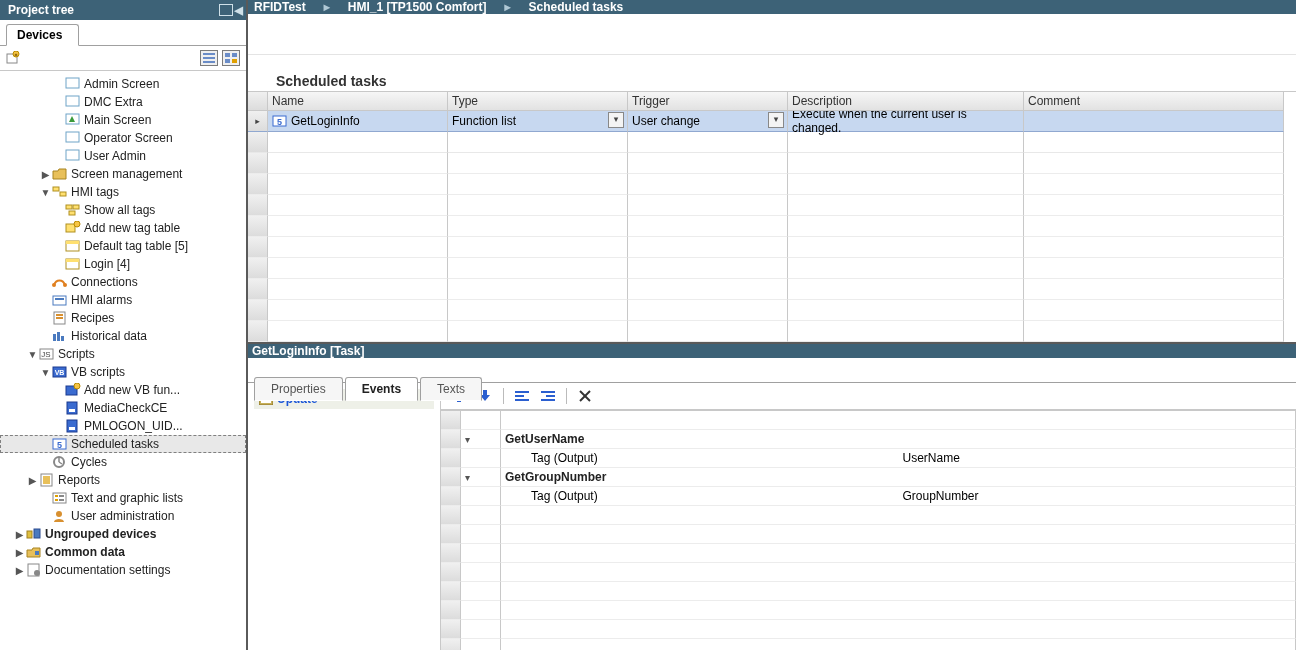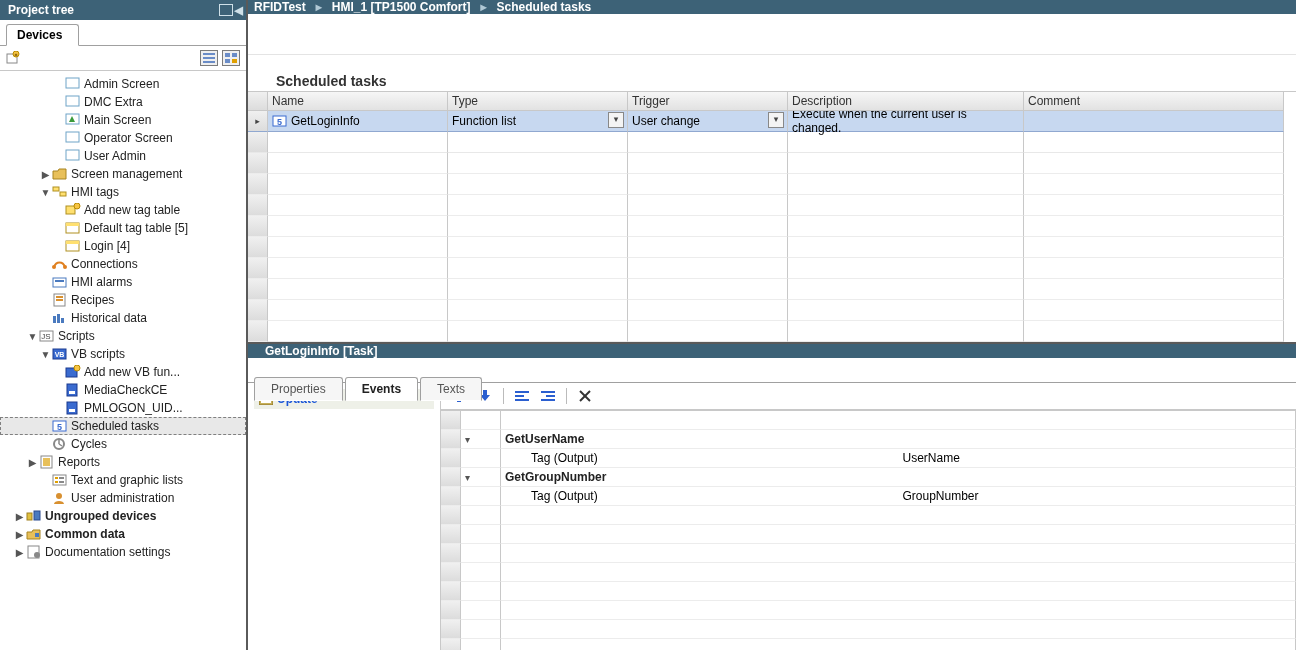--- a/index.html
+++ b/index.html
@@ -127,21 +127,21 @@
     background: #fff;
   }
   .breadcrumb {
     height: 20px;
     background: var(--header-bg);
     color: var(--header-fg);
     display: flex;
     align-items: center;
     padding-left: 6px;
     font-weight: bold;
-    gap: 6px;
+    gap: 14px;
   }
   .bc-sep { color: #b0c8d5; margin: 0 4px; }
   .upper-area {
     flex: 1;
     display: flex;
     flex-direction: column;
     background: #fff;
   }
   .sched-title {
     padding: 18px 0 2px 28px;
@@ -211,21 +211,21 @@
     display: flex;
     flex-direction: column;
     background: var(--pane-bg);
   }
   .lower-header {
     height: 20px;
     background: var(--header-bg);
     color: var(--header-fg);
     display: flex;
     align-items: center;
-    padding-left: 17px;
+    padding-left: 4px;
     font-weight: bold;
   }
   .lower-tabs {
     display:flex;
     height: 26px;
     align-items:flex-end;
     padding-left:6px;
     background:#fff;
     border-bottom:1px solid var(--pane-border);
   }
@@ -432,20 +432,35 @@
           <span class="tw"></span>
           <span class="tw"></span>
           <span class="tw">▼</span>
           <span class="tree-ico">
             <svg width="16" height="14">
               <rect x="1" y="2" width="6" height="4" fill="#ffe070" stroke="#b09020"></rect>
               <rect x="8" y="7" width="6" height="4" fill="#ffe070" stroke="#b09020"></rect>
             </svg>
           </span>
           <span class="tree-text">HMI tags</span>
+        </div>
+        <div class="tree-row">
+          <span class="tw"></span>
+          <span class="tw"></span>
+          <span class="tw"></span>
+          <span class="tw"></span>
+          <span class="tw"></span>
+          <span class="tree-ico">
+            <svg width="16" height="14">
+              <rect x="1" y="2" width="6" height="4" fill="#ffe070" stroke="#b09020"></rect>
+              <rect x="8" y="2" width="6" height="4" fill="#ffe070" stroke="#b09020"></rect>
+              <rect x="4" y="8" width="6" height="4" fill="#ffe070" stroke="#b09020"></rect>
+            </svg>
+          </span>
+          <span class="tree-text">Show all tags</span>
         </div>
         <div class="tree-row">
           <span class="tw"></span>
           <span class="tw"></span>
           <span class="tw"></span>
           <span class="tw"></span>
           <span class="tw"></span>
           <span class="tree-ico">
             <svg width="16" height="14">
               <rect x="1" y="3" width="9" height="8" fill="#ffe070" stroke="#b09020"></rect>

